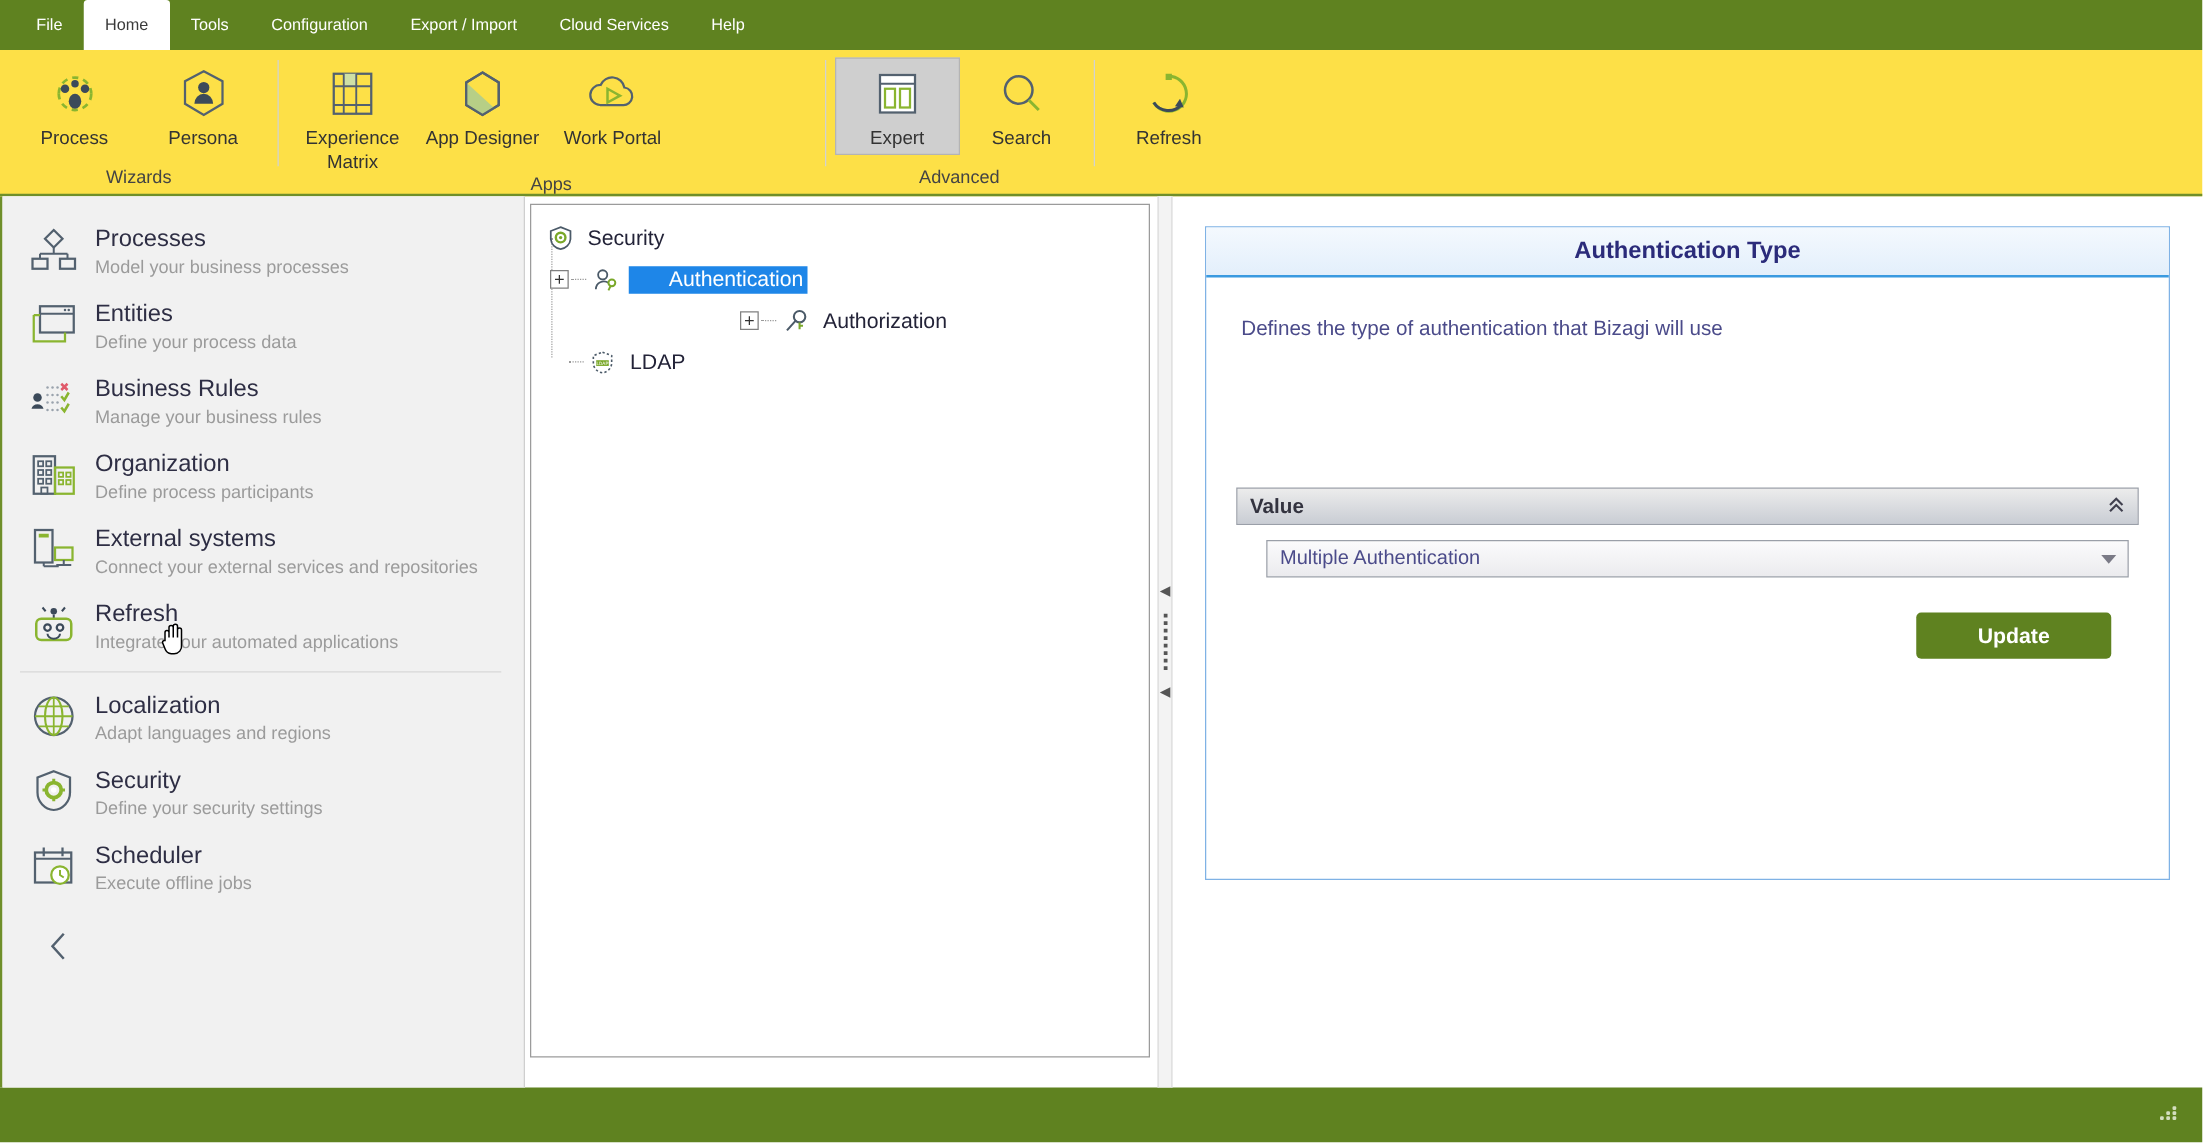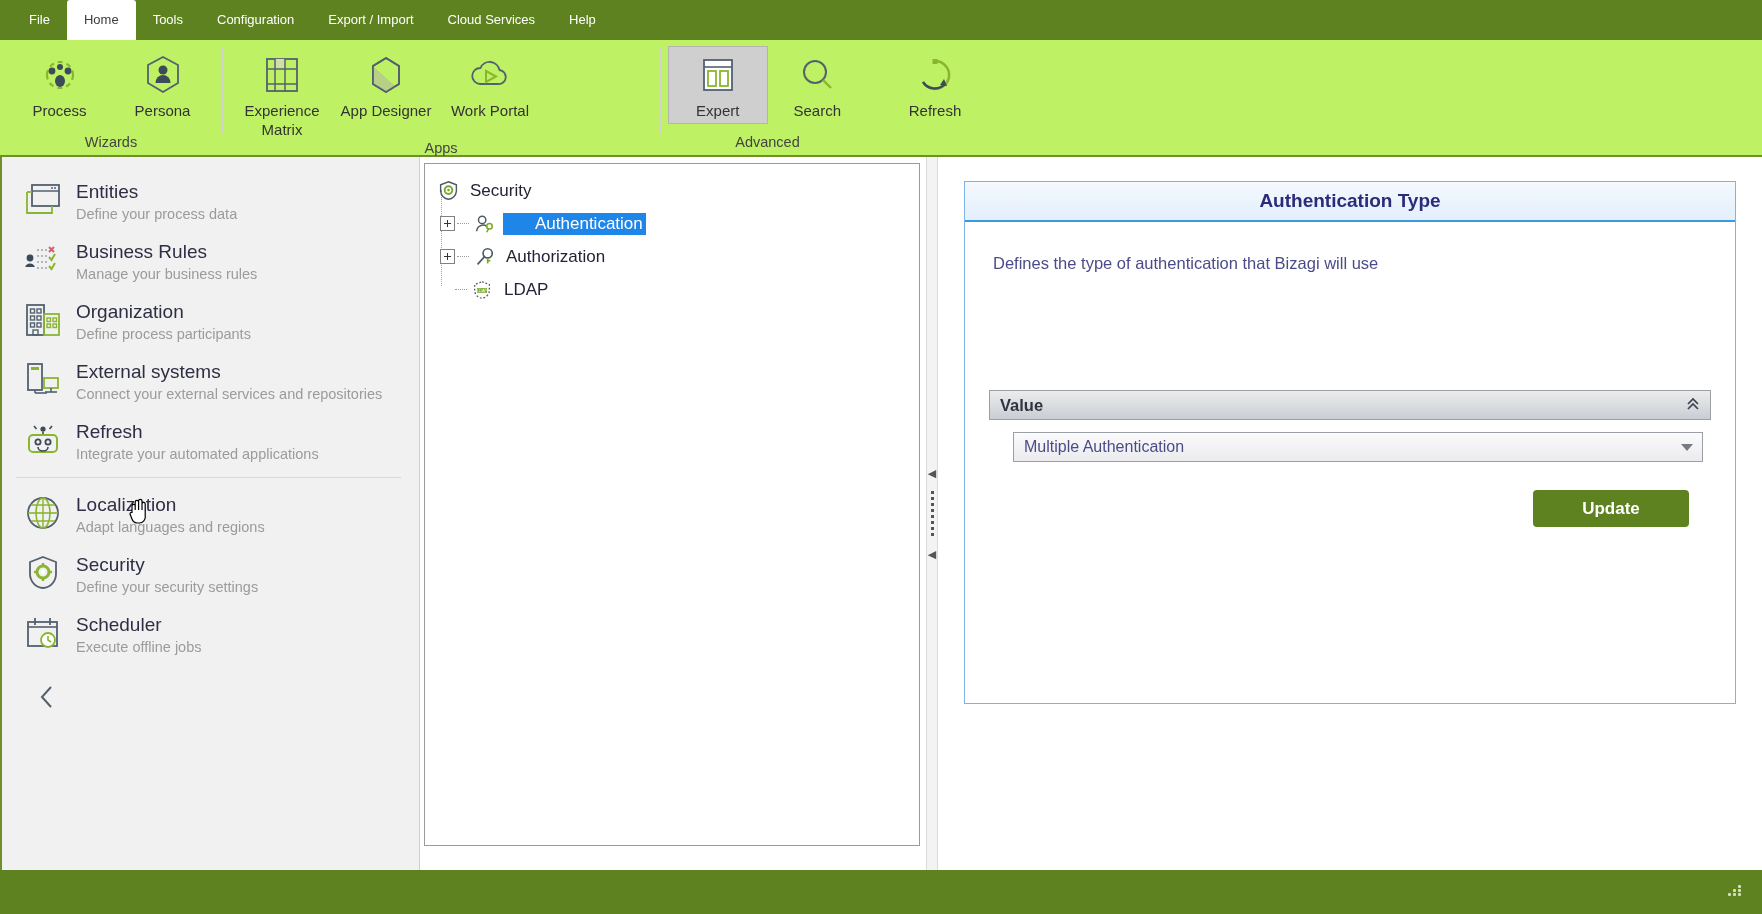--- a/index.html
+++ b/index.html
@@ -41,21 +41,21 @@
   }
   .menu-item.active {
     background: #ffffff;
     color: #3b3b3b;
     border-radius: 3px 3px 0 0;
   }
 
   
   .ribbon {
     height: 117px;
-    background: #bef264;
+    background: #fde047;
     border-bottom: 2px solid #6f8f2a;
     display: flex;
     flex: 0 0 auto;
     position: relative;
   }
   .ribbon-group {
     display: flex;
     flex-direction: column;
     justify-content: space-between;
     height: 100%;
@@ -507,20 +507,37 @@
         </div>
       </div>
       <div class="ribbon-caption"></div>
     </div>
   </div>
 
   <div class="workspace">
 
     <div class="leftnav">
 
+      <div class="nav-item">
+        <div class="nav-ico">
+          <svg width="40" height="40" viewBox="0 0 40 40">
+            <path d="M20 4 L27 11 L20 18 L13 11 Z" fill="none" stroke="#53616f" stroke-width="1.8"></path>
+            <line x1="20" y1="18" x2="20" y2="23" stroke="#53616f" stroke-width="1.6"></line>
+            <line x1="9" y1="23" x2="31" y2="23" stroke="#53616f" stroke-width="1.6"></line>
+            <line x1="9" y1="23" x2="9" y2="27" stroke="#53616f" stroke-width="1.6"></line>
+            <line x1="31" y1="23" x2="31" y2="27" stroke="#53616f" stroke-width="1.6"></line>
+            <rect x="3" y="27" width="12" height="8" fill="none" stroke="#53616f" stroke-width="1.8"></rect>
+            <rect x="25" y="27" width="12" height="8" fill="none" stroke="#53616f" stroke-width="1.8"></rect>
+          </svg>
+        </div>
+        <div class="nav-txt">
+          <div class="nav-title">Processes</div>
+          <div class="nav-sub">Model your business processes</div>
+        </div>
+      </div>
 
       <div class="nav-item">
         <div class="nav-ico">
           <svg width="40" height="40" viewBox="0 0 40 40">
             <rect x="9" y="5" width="27" height="21" fill="none" stroke="#53616f" stroke-width="1.8"></rect>
             <line x1="9" y1="11" x2="36" y2="11" stroke="#53616f" stroke-width="1.5"></line>
             <circle cx="29" cy="8" r="1" fill="#53616f"></circle>
               <circle cx="32" cy="8" r="1" fill="#53616f"></circle>
             <path d="M4 12 L4 33 L29 33 L29 26" fill="none" stroke="#8ab530" stroke-width="1.8"></path>
             <line x1="4" y1="12" x2="9" y2="12" stroke="#8ab530" stroke-width="1.8"></line>
@@ -718,21 +735,21 @@
             <svg width="22" height="22" viewBox="0 0 24 24">
               <circle cx="10" cy="7.5" r="4" fill="none" stroke="#4b5a68" stroke-width="1.6"></circle>
               <path d="M4 20 a7 7 0 0 1 11 -5.5" fill="none" stroke="#4b5a68" stroke-width="1.6"></path>
               <circle cx="18" cy="14.5" r="3" fill="none" stroke="#7aa82a" stroke-width="1.7"></circle>
               <path d="M17 17 L15 21" stroke="#7aa82a" stroke-width="1.7"></path>
             </svg>
           </div>
           <div class="tlabel selected">Authentication</div>
         </div>
 
-        <div class="tnode" style="padding-left:9px;">
+        <div class="tnode" style="padding-left:9px;justify-content:center;">
           <div class="expander"></div>
           <div class="dots"></div>
           <div class="tico">
             <svg width="22" height="22" viewBox="0 0 24 24">
               <path d="M5 20 L13 11" stroke="#4b5a68" stroke-width="1.8" fill="none"></path>
               <circle cx="16" cy="8" r="5" fill="none" stroke="#4b5a68" stroke-width="1.8"></circle>
               <path d="M16 13 L16 19" stroke="#7aa82a" stroke-width="1.8"></path>
               <path d="M16 16 L19 16" stroke="#7aa82a" stroke-width="1.8"></path>
             </svg>
           </div>

